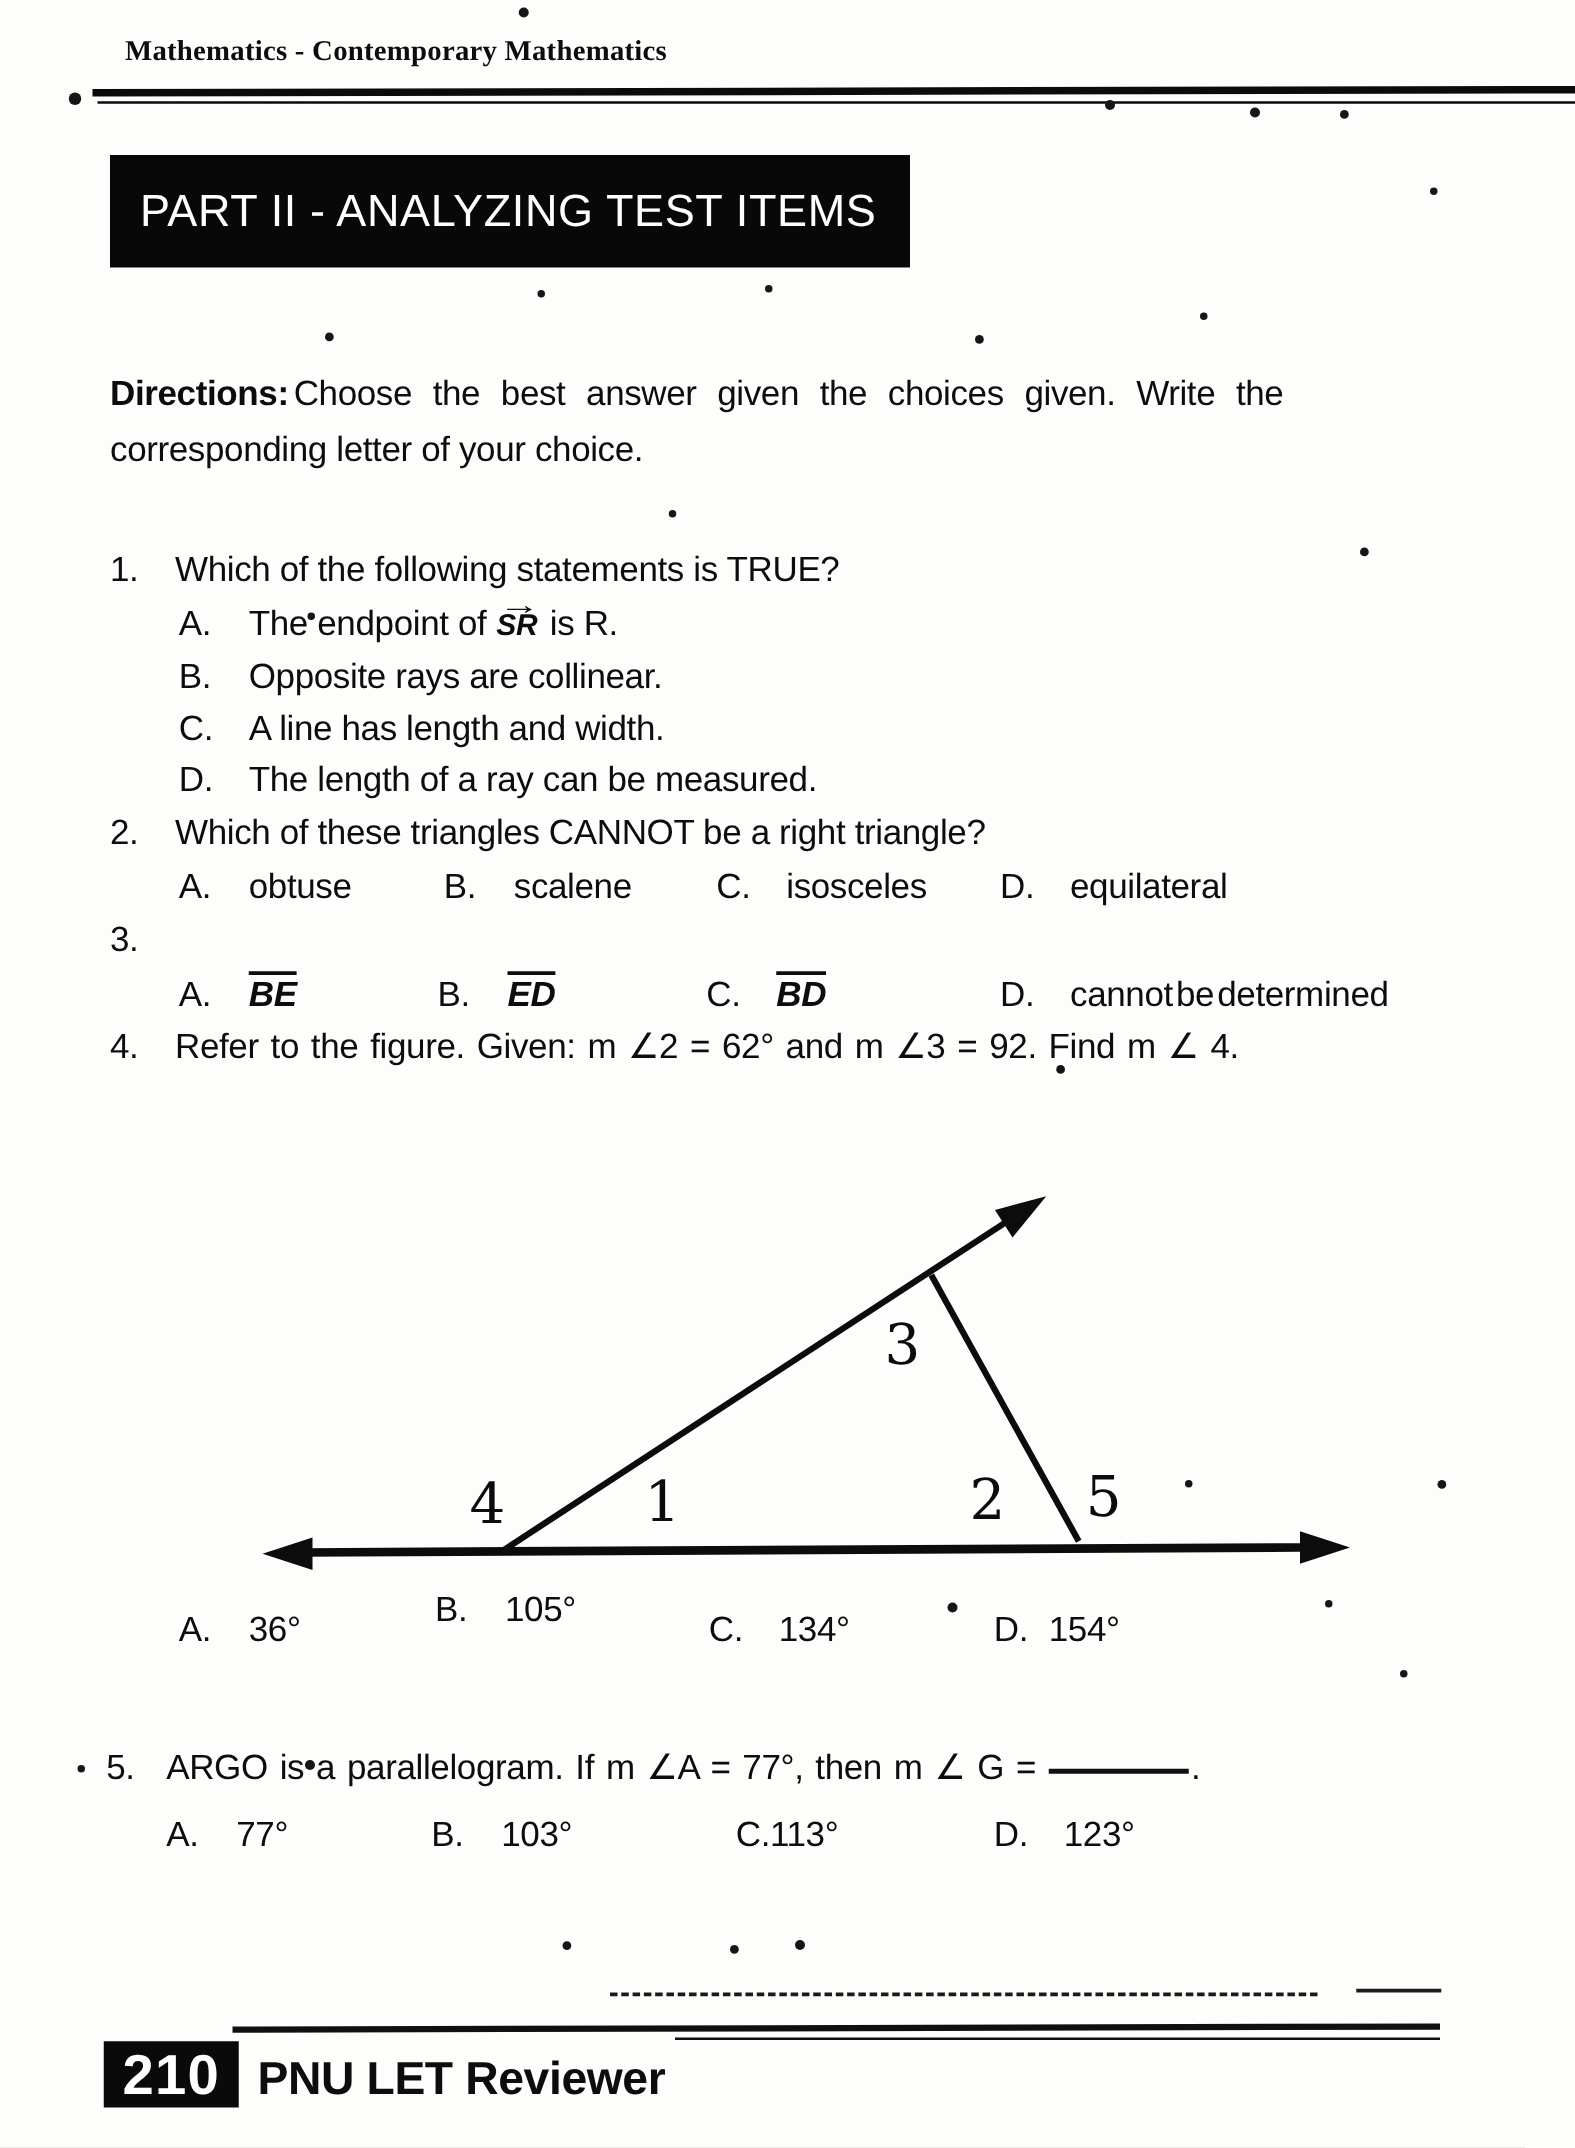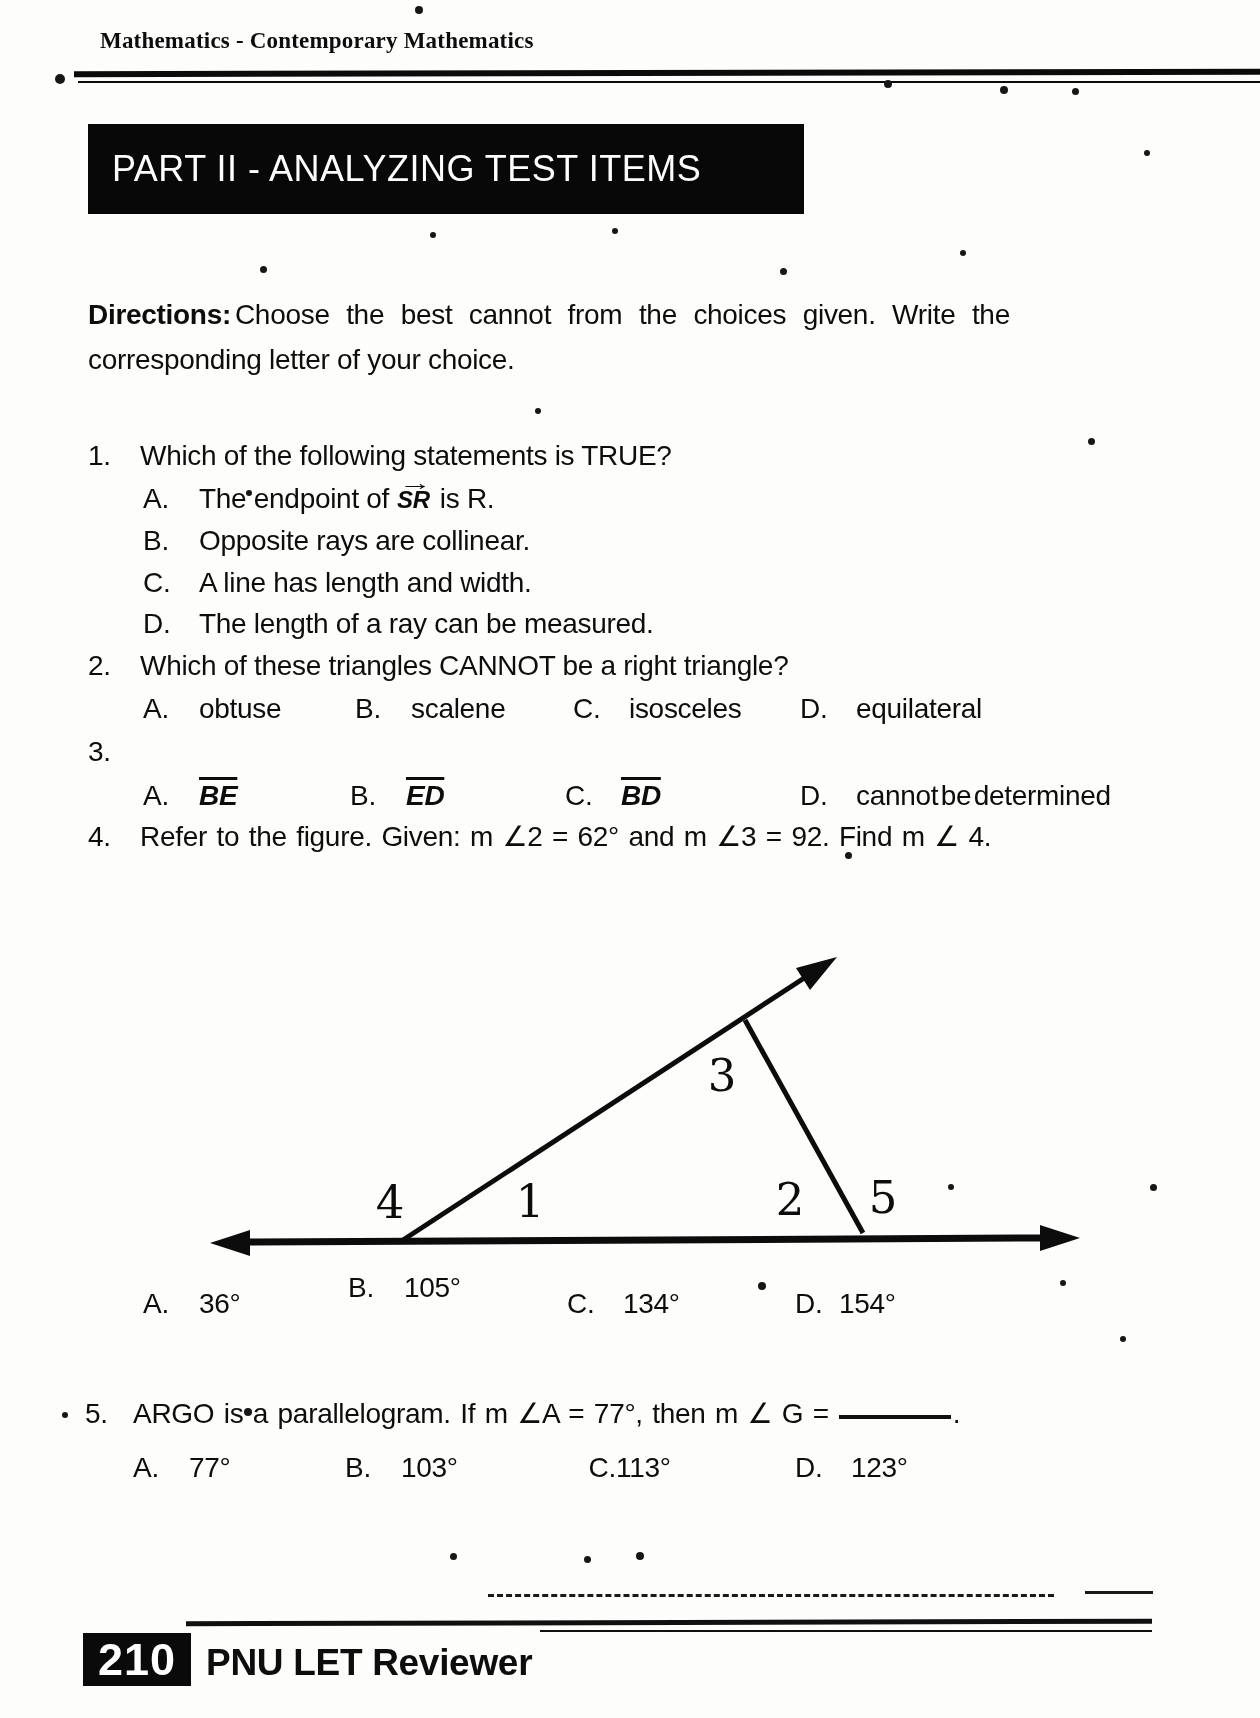--- a/index.html
+++ b/index.html
@@ -10,21 +10,21 @@
   }
   .t { position:absolute; font-size:28px; line-height:1.15; letter-spacing:-0.3px; white-space:nowrap; }
 
   
   .doc-title { position:absolute; left:100px; top:28px; font-family:"Liberation Serif", serif;
     font-weight:700; font-size:23px; letter-spacing:0.2px; }
   .hrule1 { position:absolute; left:74px; top:70px; width:1186px; height:6px; background:#0b0b0b; transform:rotate(-0.12deg); }
   .hrule2 { position:absolute; left:78px; top:81px; width:1182px; height:2px; background:#0b0b0b; }
 
   
-  .banner { position:absolute; left:88px; top:124px; width:716px; height:90px; background:#080808;
+  .banner { position:absolute; left:88px; top:124px; width:640px; height:90px; background:#080808;
     display:flex; align-items:center; }
   .banner span { color:#fefefe; font-size:36px; letter-spacing:0.5px; padding-left:24px; }
 
   
   .dir1 { word-spacing:9px; }
   .dir1 b { margin-right:4px; }
 
   
   .olet { display:inline-block; min-width:56px; }
   .ovl { font-style:italic; font-weight:700; text-decoration:overline; text-decoration-thickness:2.5px; text-underline-offset:2px; }
@@ -61,21 +61,21 @@
 
   <div class="doc-title">Mathematics - Contemporary Mathematics</div>
   <div class="hrule1"></div>
   <div class="hrule2"></div>
 
   <div class="banner">
     <span>PART II - ANALYZING TEST ITEMS</span>
   </div>
 
   <div class="t dir1" style="left:88px; top:299px;">
-    <b>Directions:</b><span>Choose the best cannot from the choices given. Write the</span>
+    <b>Directions:</b><span>Choose the best answer given the choices given. Write the</span>
   </div>
   <div class="t" style="left:88px; top:344px;">corresponding letter of your choice.</div>
 
   <div class="t" style="left:88px; top:440px;">1.</div>
   <div class="t" style="left:140px; top:440px;">Which of the following statements is TRUE?</div>
   <div class="t" style="left:143px; top:483px;">
     <span class="olet">A.</span><span>The endpoint of</span><span class="ray"><span class="ray-arrow">→</span><span>SR</span></span><span>is R.</span>
   </div>
   <div class="t" style="left:143px; top:525px;">
     <span class="olet">B.</span><span>Opposite rays are collinear.</span>

